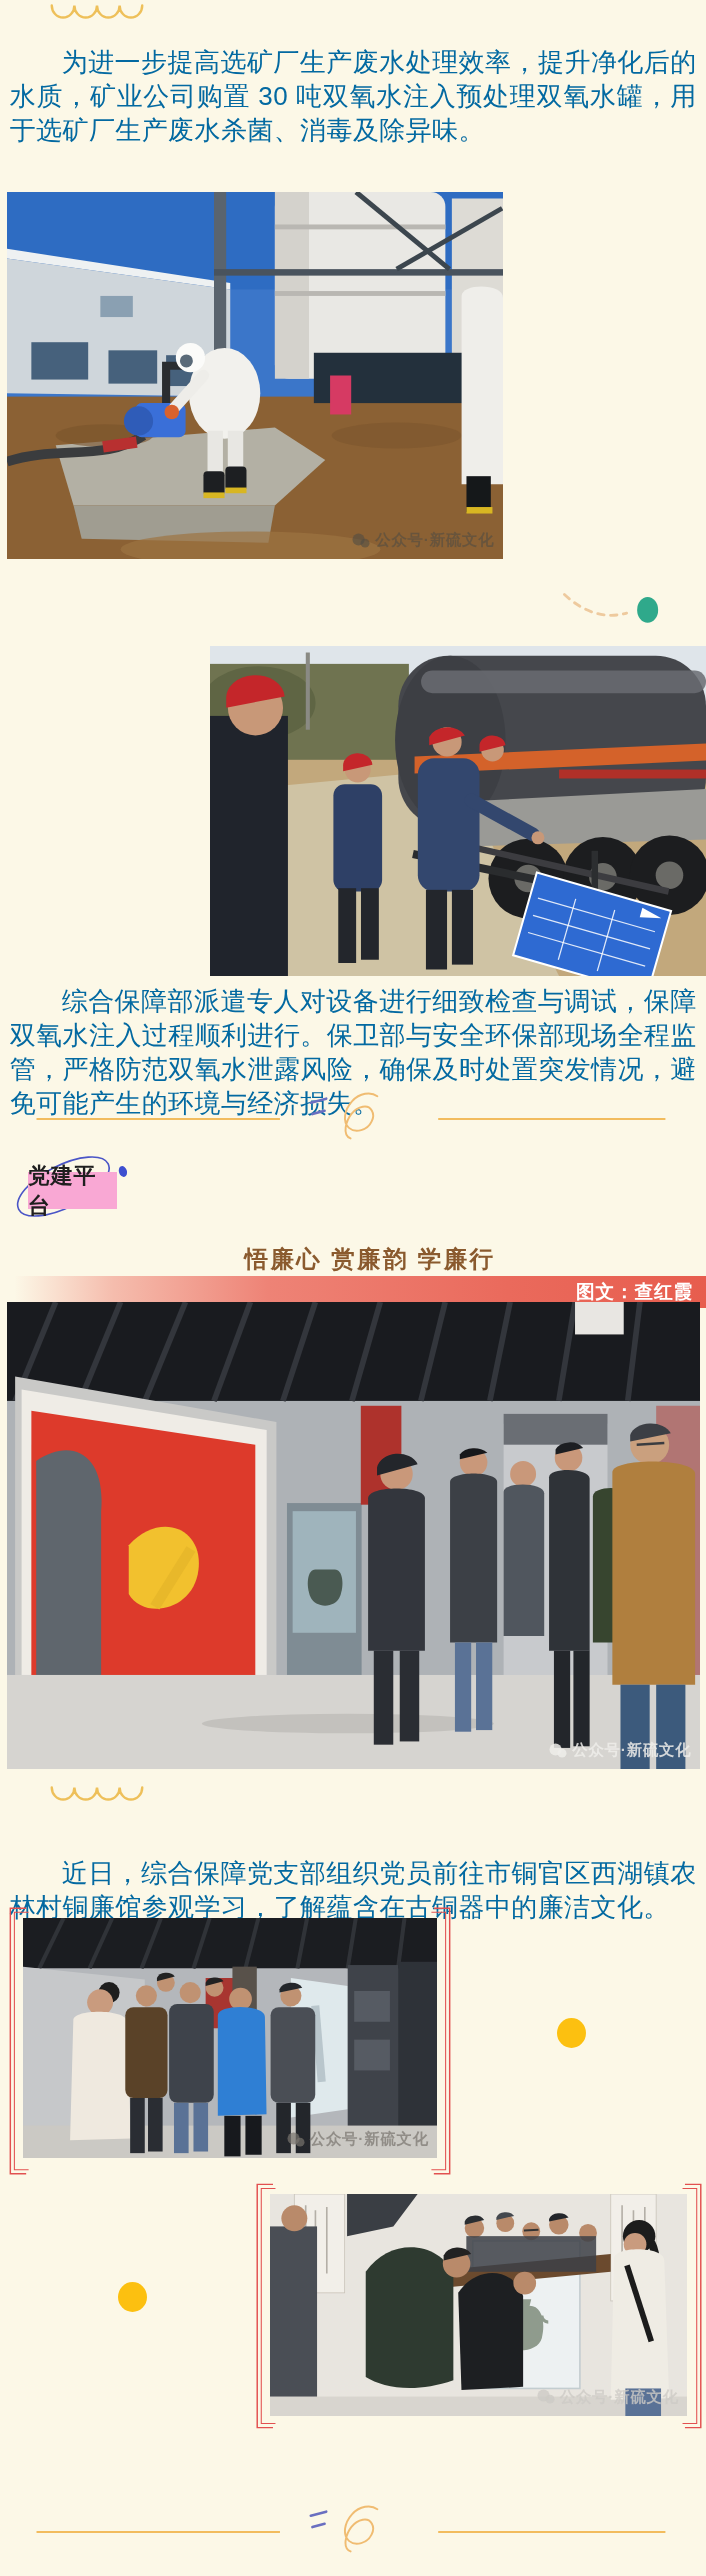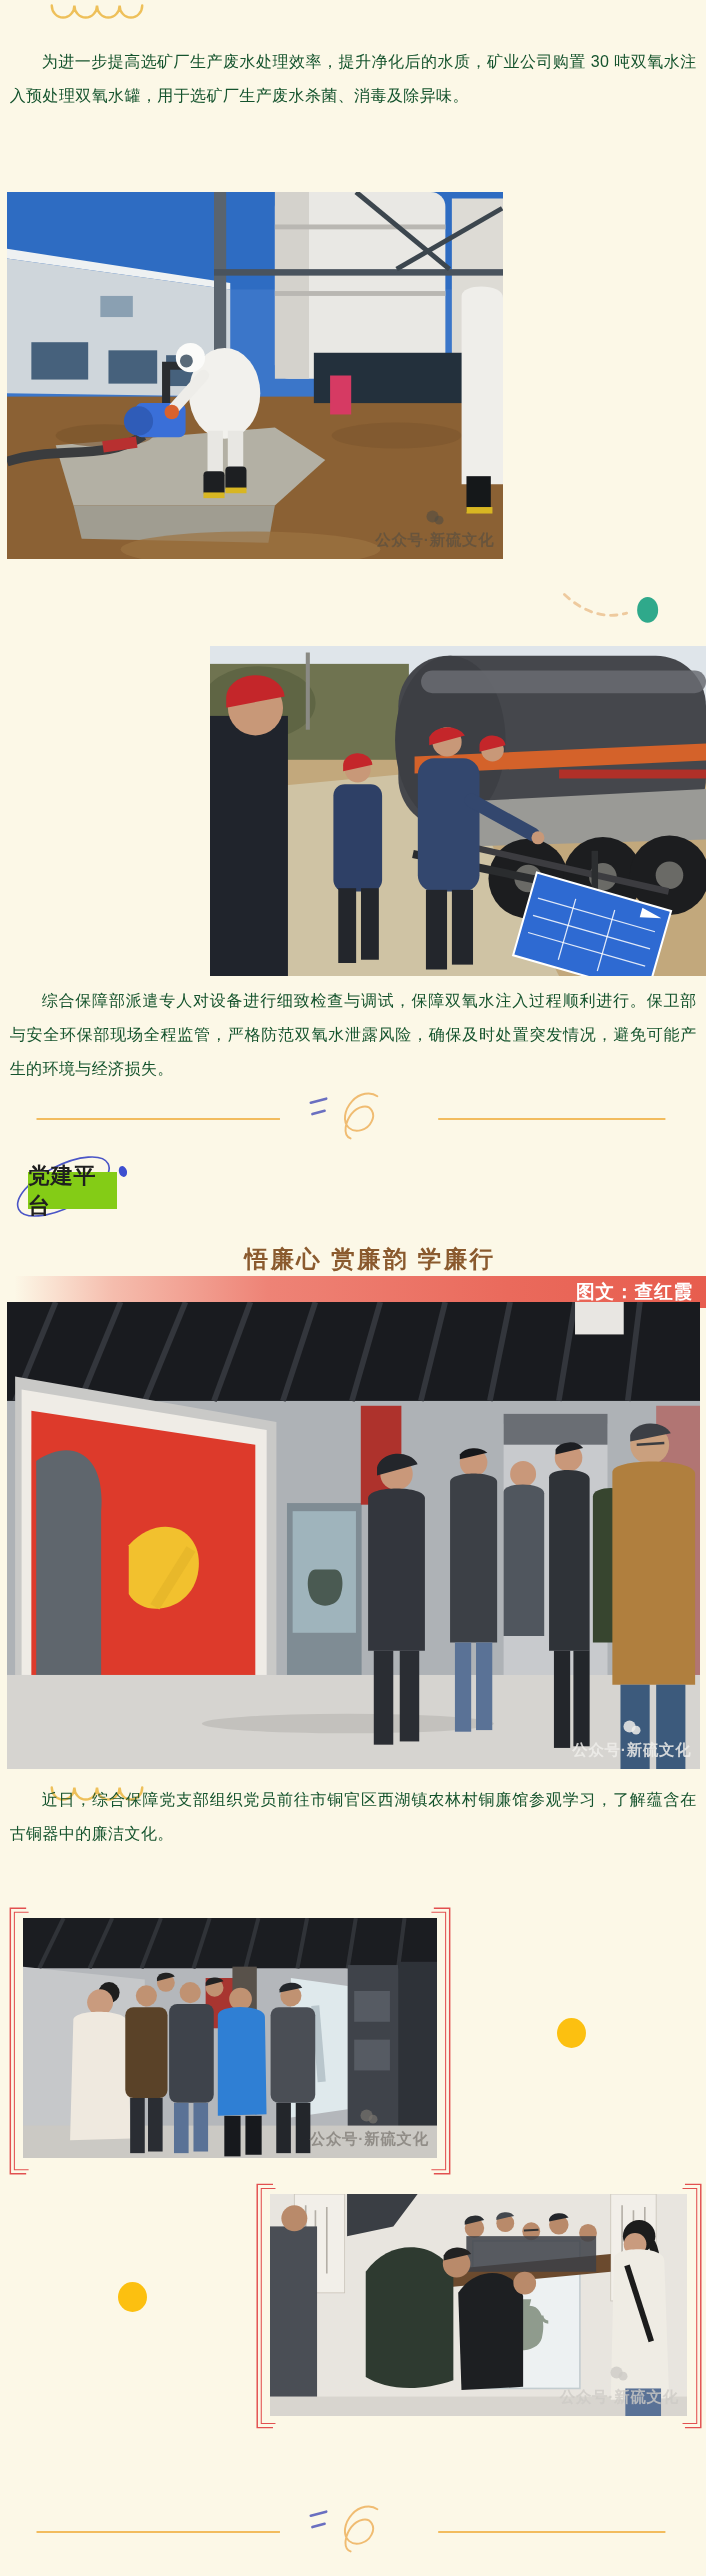--- a/index.html
+++ b/index.html
@@ -4,45 +4,45 @@
 <style>
   html,body{margin:0;padding:0;background:#fcf8e7;}
   .page{
     position:relative;width:706px;height:2576px;margin:0 auto;
     background:#fcf8e7;overflow:hidden;
     font-family:"Liberation Sans","DejaVu Sans",sans-serif;
   }
   .abs{position:absolute;}
   .para{
     position:absolute;left:9.7px;width:687px;margin:0;
-    font-size:16px;line-height:34px;letter-spacing:0.4px;
-    color:#14532d;text-align:justify;text-indent:2em;
+    font-size:26px;line-height:34px;letter-spacing:0.4px;
+    color:#0369a1;text-align:justify;text-indent:2em;
   }
   .photo{position:absolute;overflow:hidden;background:#d8d4c8;}
   .photo svg.scene{display:block;width:100%;height:100%;}
   .wm{
     position:absolute;right:8px;bottom:8px;display:flex;align-items:center;gap:4.9px;
     font-size:15.4px;font-weight:bold;letter-spacing:0.8px;white-space:nowrap;
-    color:rgba(80,75,68,.58);pointer-events:none;flex-direction:column;
+    color:rgba(80,75,68,.58);pointer-events:none;
   }
   .wm--light{color:rgba(238,237,234,.85);}
   .wm--mid{color:rgba(120,116,110,.7);}
   .wm--pale{color:rgba(205,203,198,.8);}
   .section-title{
     position:absolute;left:0;top:1226px;width:706px;margin:17px;text-align:center;
     font-size:23.5px;font-weight:bold;color:#8a5a2e;letter-spacing:2.4px;
   }
   .byline-banner{
     position:absolute;left:0;top:1261px;width:706px;height:32px;
     background:linear-gradient(90deg,rgba(236,106,92,0) 2%,rgba(238,130,116,.5) 16%,#ee8376 38%,#ea6a5c 72%,#e75d4e 100%);
     display:flex;justify-content:flex-end;align-items:center;box-sizing:border-box;padding-right:13px;
     color:#ffffff;font-size:18.7px;font-weight:bold;letter-spacing:0.8px;margin-top:15px;
   }
   .badge-box{
-    position:absolute;left:28px;top:1172px;width:89px;height:37px;background:#84cc16;
+    position:absolute;left:28px;top:1172px;width:89px;height:37px;background:#f9a8d4;
     display:flex;align-items:center;justify-content:center;
     font-size:22px;font-weight:bold;color:#1f1f1f;letter-spacing:0.8px;
   }
   .blue-dot{position:absolute;left:119px;top:1166px;width:8px;height:11.4px;border-radius:50%;
     background:#3d4fd0;transform:rotate(-18deg);}
   .gold-dot{position:absolute;width:29px;height:30px;border-radius:50%;background:#fcc010;}
   .frame{position:absolute;}
   .frame > svg.brackets{position:absolute;left:0;top:0;}
 </style>
 </head>
@@ -280,21 +280,21 @@
           <circle cx="16" cy="12.5" r="5.5" fill="currentColor"></circle>
       </svg>
       <span>公众号·新硫文化</span>
     </div>
   </div>
 
   <svg class="abs" style="left:50px;top:1785px;" width="94" height="21" viewBox="0 0 116 26">
     <path d="M2,3 A14,15 0 0 0 30,3 A14,15 0 0 0 58,3 A14,15 0 0 0 86,3 A14,15 0 0 0 114,3" fill="none" stroke="#eec05a" stroke-width="3" stroke-linecap="round"></path>
   </svg>
 
-  <p class="para" style="top:1783px;">近日，综合保障党支部组织党员前往市铜官区西湖镇农林村铜廉馆参观学习，了解蕴含在古铜器中的廉洁文化。</p>
+  <p class="para" style="top:1856px;">近日，综合保障党支部组织党员前往市铜官区西湖镇农林村铜廉馆参观学习，了解蕴含在古铜器中的廉洁文化。</p>
 
   <div class="frame" style="left:9px;top:1907px;width:442px;height:268px;">
     <svg class="brackets" width="442" height="268" viewBox="0 0 544 330">
       <g stroke="#e25050" fill="none">
         <path stroke-width="1.8" d="M21,1.5 H1.5 V328.5 H21 M523,1.5 H542.5 V328.5 H523"></path>
         <path stroke-width="1.3" d="M24,6.5 H6.5 V323.5 H24 M520,6.5 H537.5 V323.5 H520"></path>
       </g>
     </svg>
     <div class="photo" style="left:14px;top:11.4px;width:414px;height:240px;">
       <svg class="scene" viewBox="0 0 510 296" preserveAspectRatio="none">

